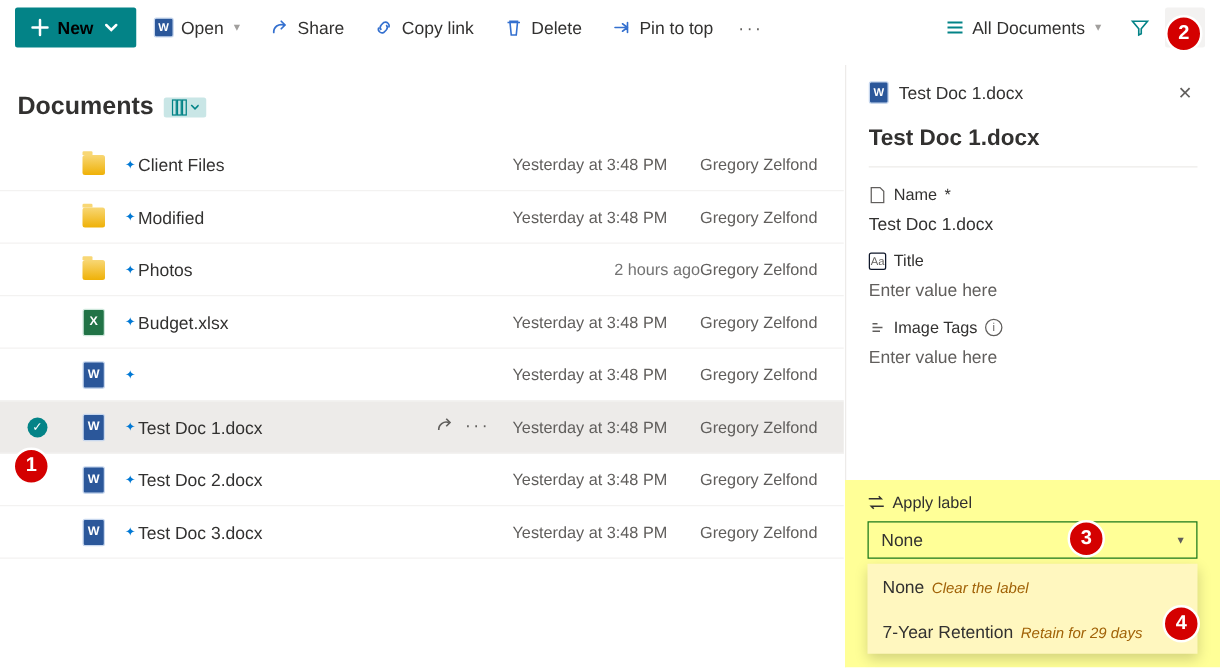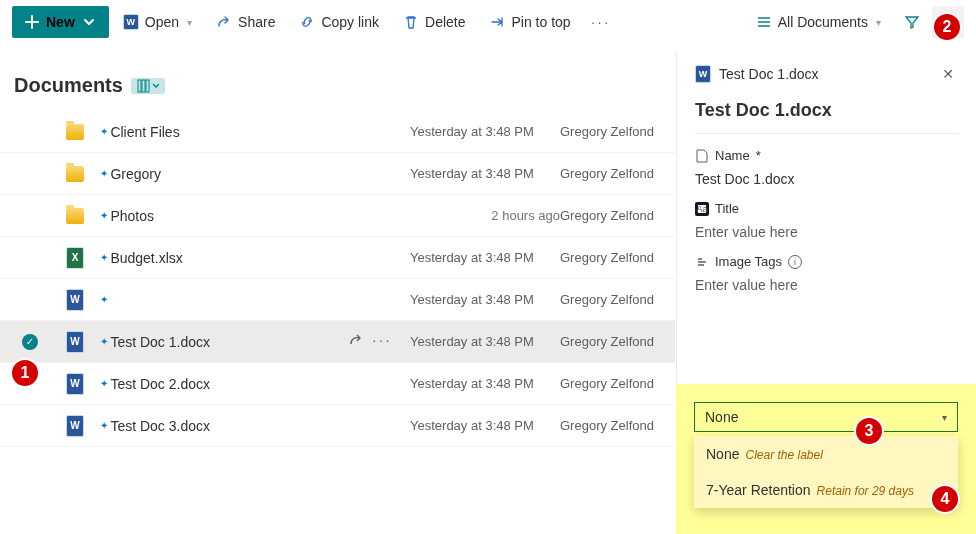--- a/index.html
+++ b/index.html
@@ -167,21 +167,21 @@
         <div style="color: rgb(96, 94, 92); font-size: 13px;">Yesterday at 3:48 PM</div>
         <div style="color: rgb(96, 94, 92); font-size: 13px;">Gregory Zelfond</div>
       </div>
       <div class="list-row">
         <div class="col-sel"></div>
         <div class="file-ic">
           <div class="folder-ic"></div>
         </div>
         <div class="col-name">
           <span class="sparkle">✦</span>
-          <span>Gregory</span>
+          <span>Modified</span>
         </div>
         <div style="color: rgb(96, 94, 92); font-size: 13px;">Yesterday at 3:48 PM</div>
         <div style="color: rgb(96, 94, 92); font-size: 13px;">Gregory Zelfond</div>
       </div>
       <div class="list-row">
         <div class="col-sel"></div>
         <div class="file-ic">
           <div class="folder-ic"></div>
         </div>
         <div class="col-name">
@@ -274,38 +274,46 @@
         <svg width="12" height="14" viewBox="0 0 12 14">
           <path d="M1 1h7l3 3v9H1z" fill="none" stroke="#605e5c"></path>
         </svg>
       </span>
     <span>Name</span>
       <span class="req"> *</span>
   </div>
   <div class="field-val">Test Doc 1.docx</div>
 
   <div class="field-lbl">
-    <span class="ic14" style="font-size:9px;border:3px solid #0f172a;border-radius:2px;padding:0 1px;text-align:center;">Aa</span>
+    <span class="ic14" style="font-size:9px;border:1px solid #0f172a;border-radius:2px;padding:0 1px;text-align:center;">Aa</span>
     <span>Title</span>
   </div>
   <div class="field-placeholder">Enter value here</div>
 
   <div class="field-lbl">
     <span class="ic14">
         <svg width="14" height="12" viewBox="0 0 14 12">
           <path d="M3 3h4M3 6h8M3 9h6" stroke="#605e5c" stroke-width="1.3"></path>
         </svg>
       </span>
     <span>Image Tags</span>
     <span class="info-circle">i</span>
   </div>
   <div class="field-placeholder">Enter value here</div>
 </div>
 
 <div class="highlight-zone">
+  <div class="apply-lbl">
+    <span class="ic14">
+        <svg width="14" height="12" viewBox="0 0 14 12">
+          <path d="M1 3h10l-2-2M13 9H3l2 2" fill="none" stroke="#323130" stroke-width="1.2"></path>
+        </svg>
+      </span>
+    <span>Apply label</span>
+  </div>
   <div class="select-box">
     <span>None</span>
     <span class="chev" style="color:#605e5c;">▾</span>
   </div>
   <div class="dropdown">
     <div class="dd-item">
       <span>None</span>
       <span class="dd-sub">Clear the label</span>
     </div>
     <div class="dd-item">

